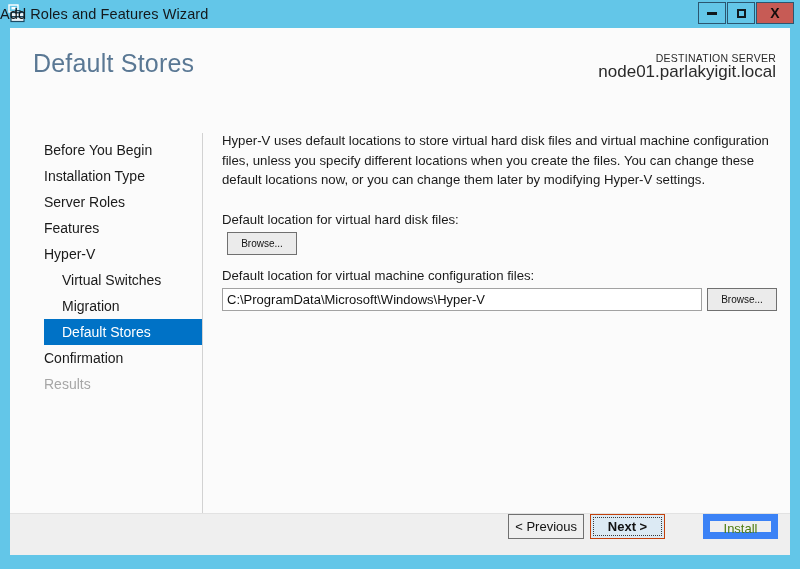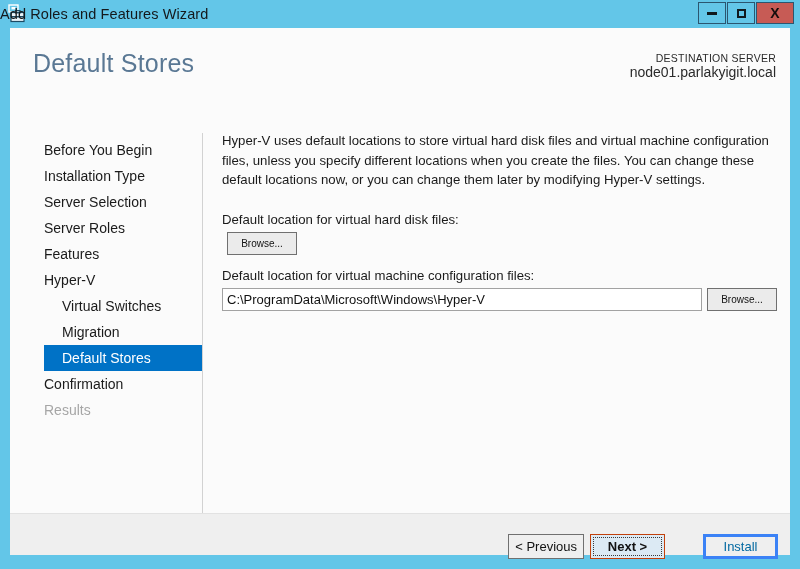--- a/index.html
+++ b/index.html
@@ -121,21 +121,21 @@
     right: 14px; top: 23px;
     text-align: right;
   }
   .dest-label {
     font-size: 10.5px;
     color: #2a2a2a;
     letter-spacing: 0.25px;
     line-height: 14px;
   }
   .dest-value {
-    font-size: 14px;
+    font-size: 17px;
     color: #2a2a2a;
     line-height: 14px;
   }
 
   
   .nav {
     position: absolute;
     left: 0;
     top: 70px;
     width: 192px;
@@ -250,21 +250,21 @@
     position: absolute;
     left: 0;
     top: 486px;
     width: 780px;
     height: 41px;
     background: #efefef;
   }
   .footer-buttons {
     position: absolute;
     right: 12px;
-    top: 20px;
+    top: 0;
     display: flex;
     align-items: center;
     justify-content: flex-end;
   }
   .btn {
     height: 25px;
     box-sizing: border-box;
     border: 1px solid #707070;
     background: #efefef;
     font-family: "Liberation Sans", sans-serif;
@@ -286,23 +286,23 @@
     position: relative;
     font-weight: bold;
   }
   .btn.focused .focus-ring {
     position: absolute;
     left: 2px; top: 2px; right: 2px; bottom: 2px;
     border: 1px dotted #3a3a3a;
     pointer-events: none;
   }
   .btn.disabled {
-    border: 3px solid #3b82f6;
+    border: 7px solid #3b82f6;
     background: #efefef;
-    color: #0369a1;
+    color: #4d7c0f;
   }
 </style>
 </head>
 <body>
 
 <div class="window">
 
   <div class="titlebar">
     <span class="title-icon">
       <svg width="20" height="20" viewBox="0 0 20 20">
@@ -334,21 +334,20 @@
       <div class="dest-block">
         <div class="dest-label">DESTINATION SERVER</div>
         <div class="dest-value">node01.parlakyigit.local</div>
       </div>
     </div>
 
     <div class="nav">
       <div class="nav-list">
         <div class="nav-item">Before You Begin</div>
         <div class="nav-item">Installation Type</div>
-        <div class="nav-item">Server Selection</div>
         <div class="nav-item">Server Roles</div>
         <div class="nav-item">Features</div>
         <div class="nav-item">Hyper-V</div>
         <div class="nav-item sub">Virtual Switches</div>
         <div class="nav-item sub">Migration</div>
         <div class="nav-item selected">Default Stores</div>
         <div class="nav-item">Confirmation</div>
         <div class="nav-item disabled">Results</div>
       </div>
     </div>

